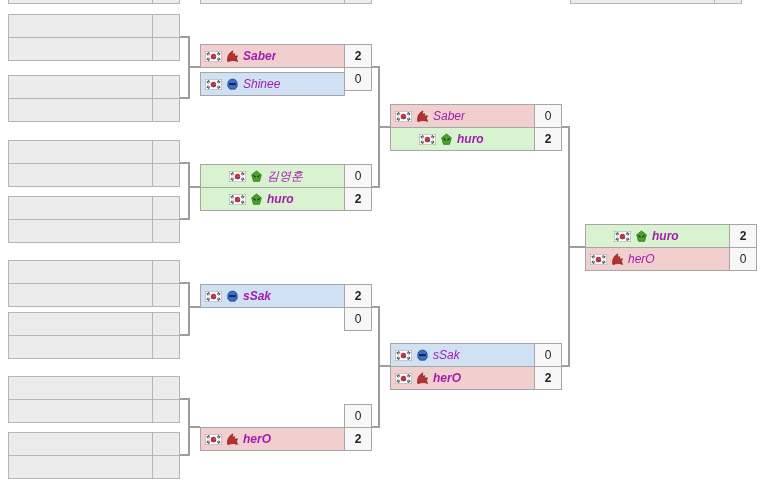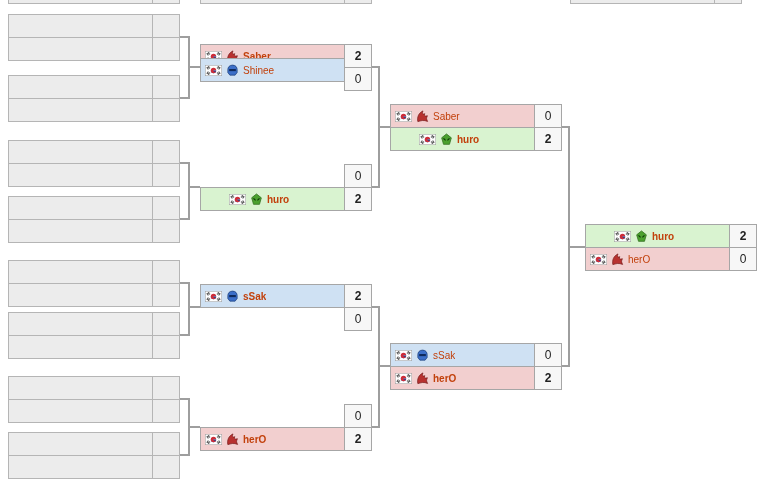--- a/index.html
+++ b/index.html
@@ -8,21 +8,21 @@
   .box { position:absolute; height:24px; box-sizing:border-box; border:1px solid #a6a6a6; }
   .pbox { width:145px; display:flex; align-items:center; padding:0 4px; gap:4px; }
   .sbox { width:28px; background:#f7f7f7; font-size:12px; line-height:22px; text-align:center; color:#222; }
   .empty  { width:145px; background:#ececec; border-color:#b5b5b5; }
   .sempty { width:28px;  background:#ececec; border-color:#b5b5b5; }
 
   .zerg    { background:#f2cfcf; }
   .terran  { background:#cfe1f3; }
   .protoss { background:#d9f3d0;padding-left:28px; }
 
-  .pname { font-size:10px; color:#c2410c; white-space:nowrap; overflow:hidden; }
+  .pname { font-size:12px; color:#a21caf; white-space:nowrap; overflow:hidden;font-style:italic; }
   .win { font-weight:700; }
 
   .line { position:absolute; background:#9e9e9e; }
   svg.flag { width:17px; height:11px; flex:0 0 auto; }
   svg.race { width:13px; height:13px; flex:0 0 auto; }
   .defs { position:absolute; width:0; height:0; overflow:hidden; }
 </style>
 </head>
 <body>
 
@@ -125,31 +125,40 @@
     <svg class="flag">
         <use href="#flag-kr"></use>
       </svg>
     <svg class="race">
         <use href="#race-z"></use>
       </svg>
     <span class="pname win">Saber</span>
   </div>
   <div class="box sbox win" style="left:344px;top:44px">2</div>
 
-  <div class="box pbox terran" style="left:200px;top:58px">
+  <div class="box pbox terran" style="left:200px;top:72px">
     <svg class="flag">
         <use href="#flag-kr"></use>
       </svg>
     <svg class="race">
         <use href="#race-t"></use>
       </svg>
     <span class="pname">Shinee</span>
   </div>
   <div class="box sbox" style="left:344px;top:67px">0</div>
 
+  <div class="box pbox protoss" style="left:200px;top:164px">
+    <svg class="flag">
+        <use href="#flag-kr"></use>
+      </svg>
+    <svg class="race">
+        <use href="#race-p"></use>
+      </svg>
+    <span class="pname">김영훈</span>
+  </div>
   <div class="box sbox" style="left:344px;top:164px">0</div>
 
   <div class="box pbox protoss" style="left:200px;top:187px">
     <svg class="flag">
         <use href="#flag-kr"></use>
       </svg>
     <svg class="race">
         <use href="#race-p"></use>
       </svg>
     <span class="pname win">huro</span>

